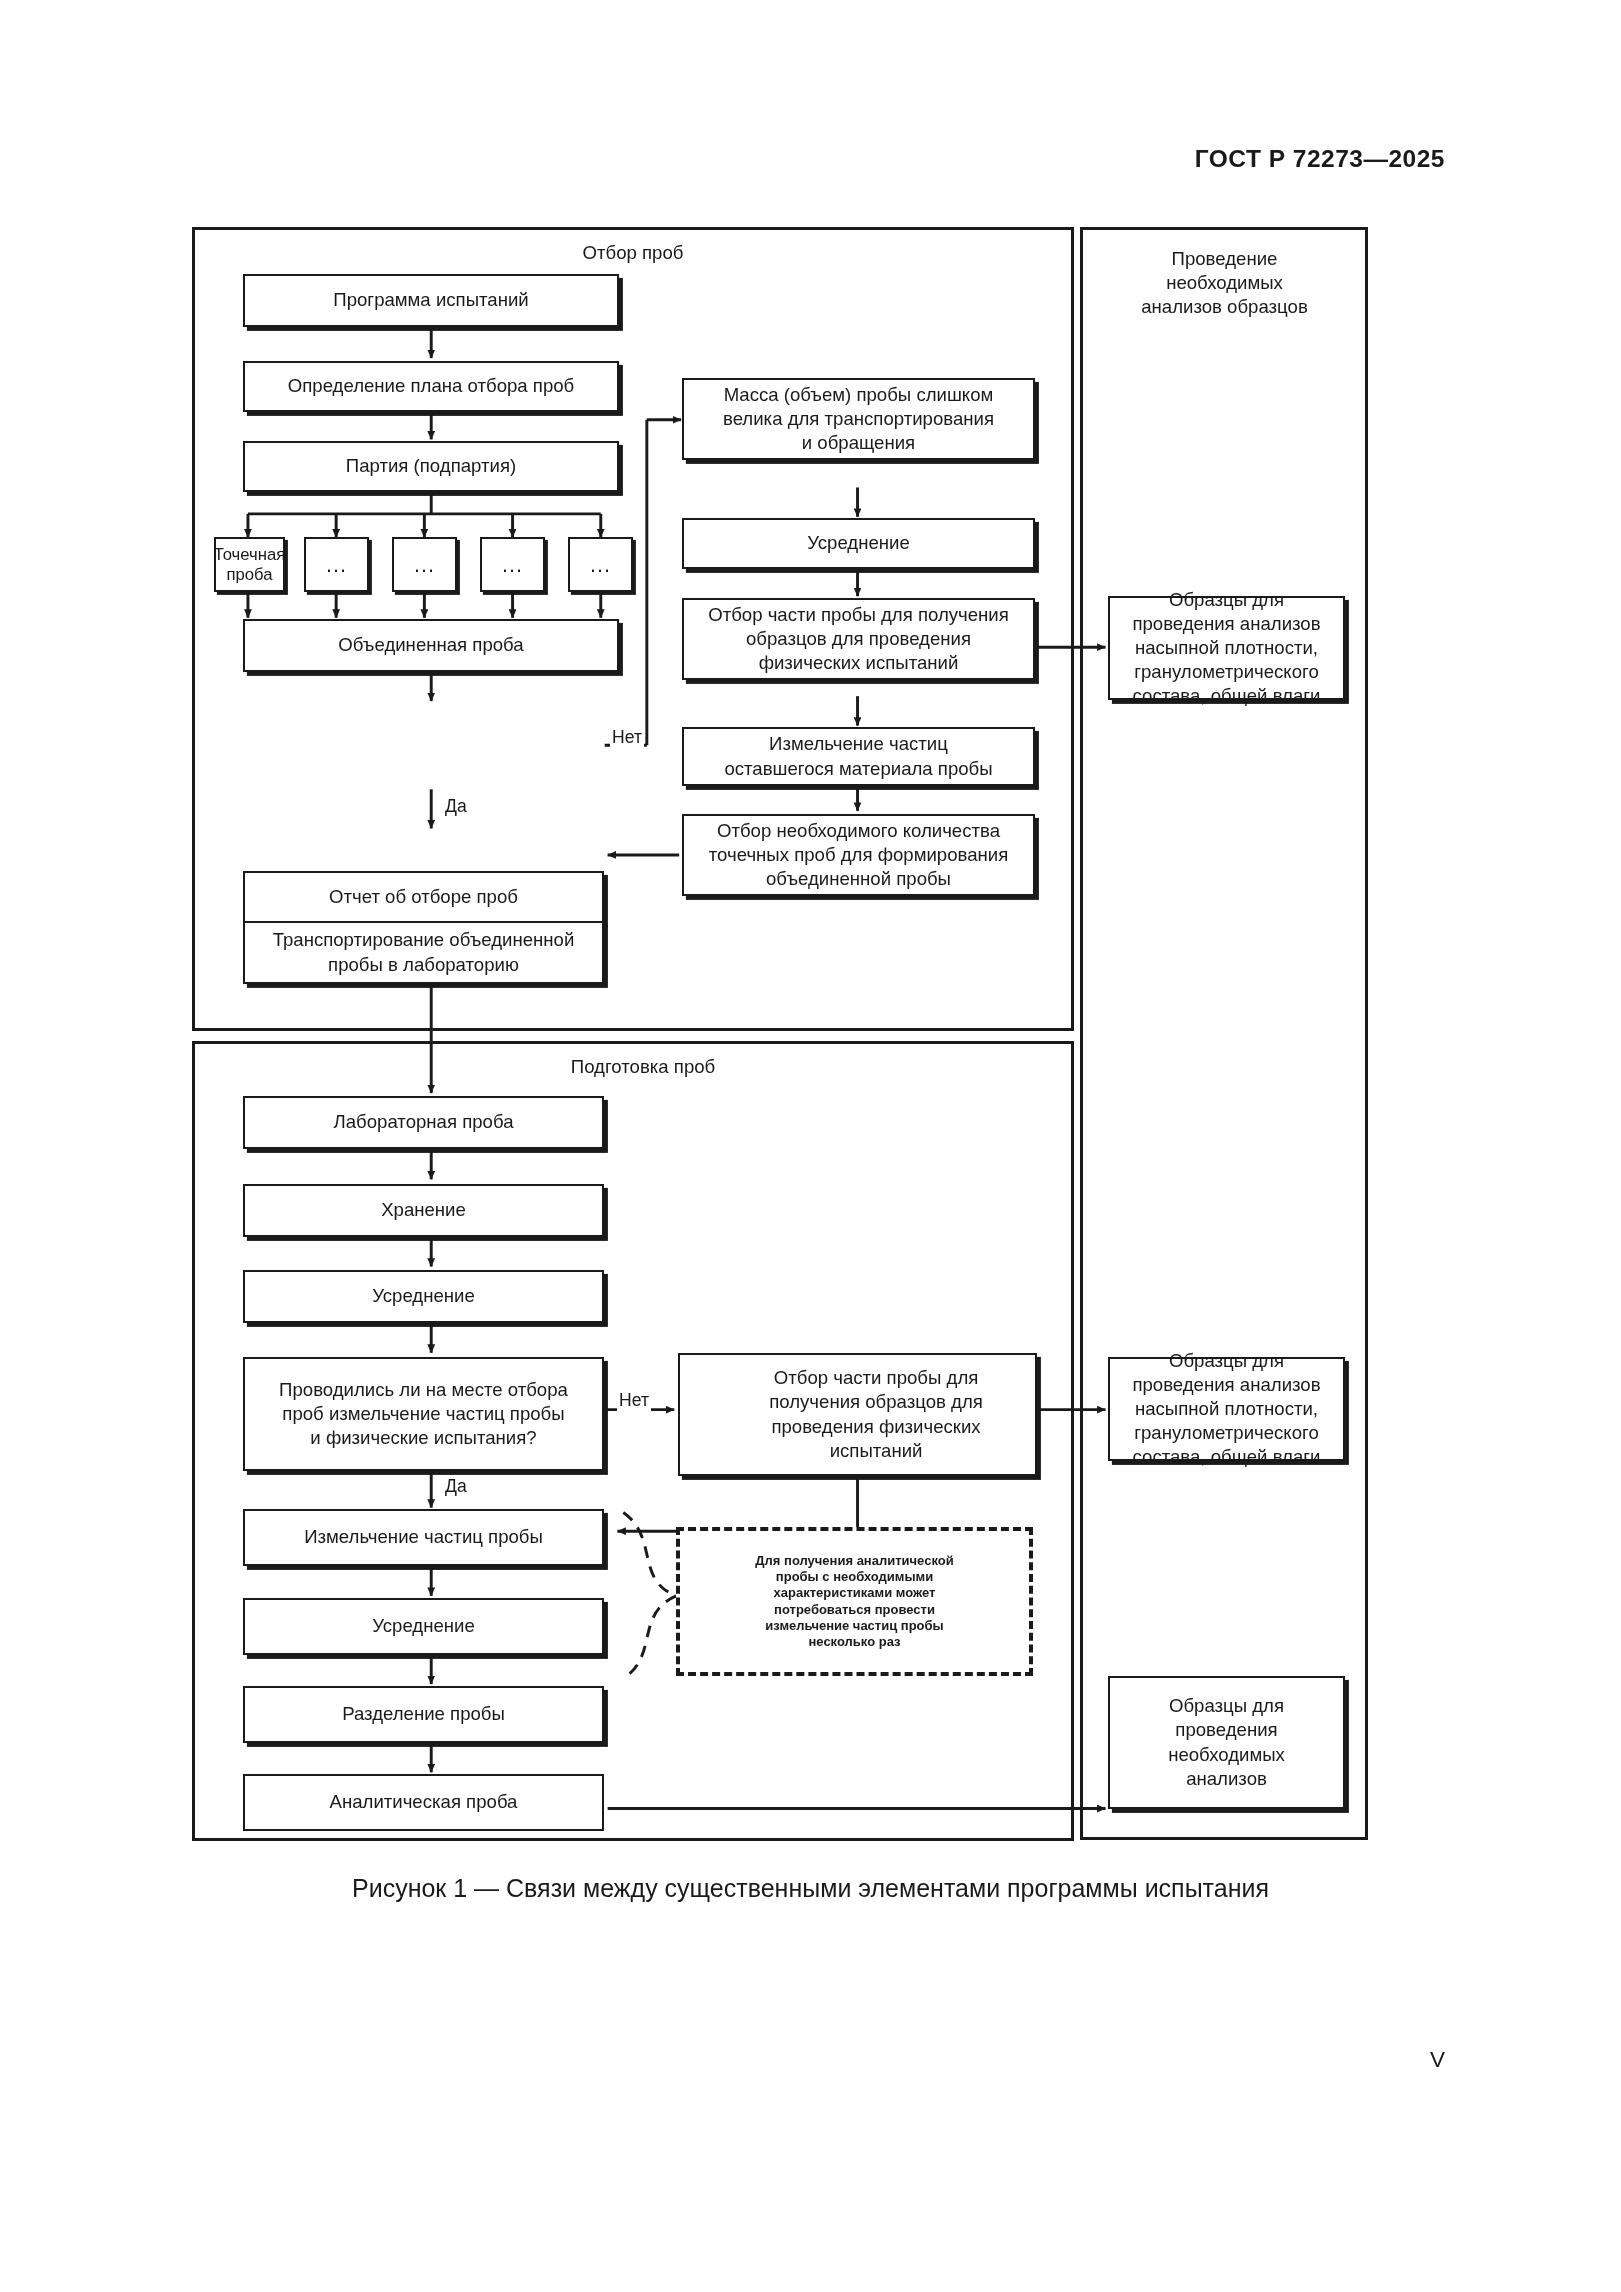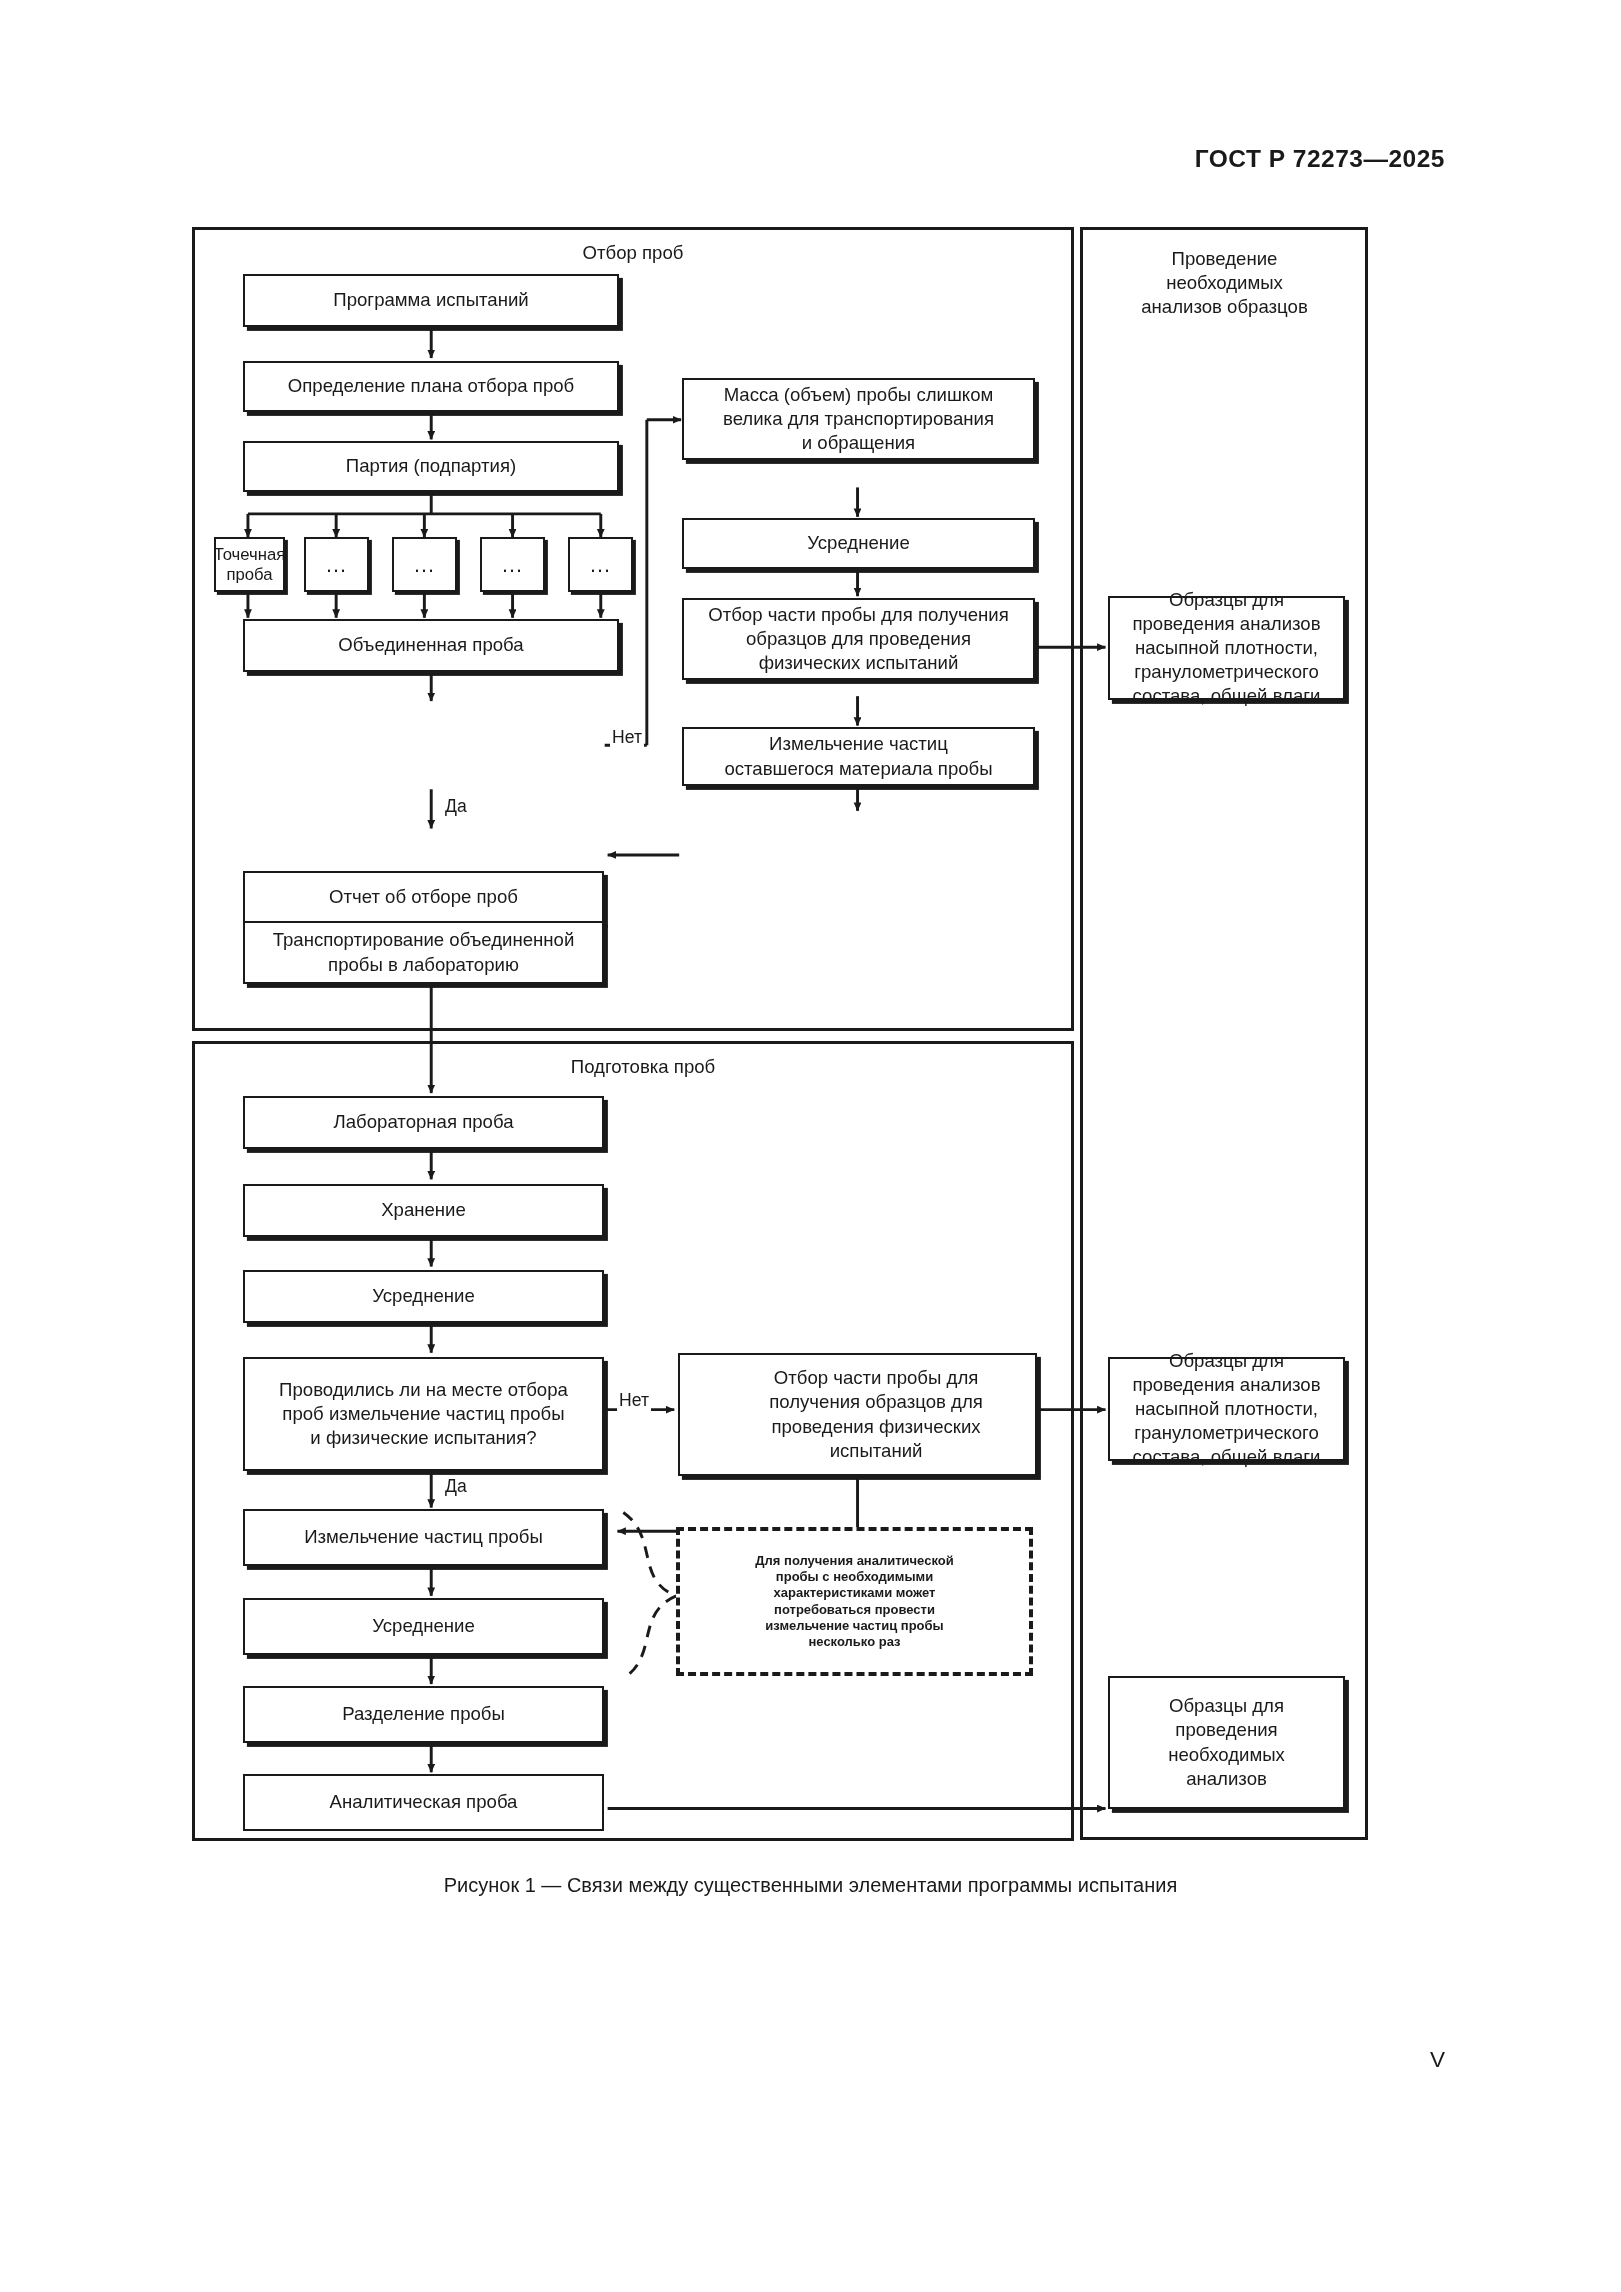--- a/index.html
+++ b/index.html
@@ -117,21 +117,21 @@
     white-space: nowrap;
   }
 
   
   .caption {
     position: absolute;
     left: 0;
     top: 1874px;
     width: 1621px;
     text-align: center;
-    font-size: 20px;
+    font-size: 25px;
   }
 </style>
 </head>
 <body>
 
 <div class="page-header">ГОСТ Р 72273—2025</div>
 
 <div id="figure">
 
   <svg viewBox="0 0 1654 2339" xmlns="http://www.w3.org/2000/svg">
@@ -273,20 +273,25 @@
     <span>Отбор части пробы для получения
 образцов для проведения
 физических испытаний</span>
   </div>
 
   <div class="node" style="left:682px; top:727px; width:353px; height:59px;">
     <span>Измельчение частиц
 оставшегося материала пробы</span>
   </div>
 
+  <div class="node" style="left:682px; top:814px; width:353px; height:82px;">
+    <span>Отбор необходимого количества
+точечных проб для формирования
+объединенной пробы</span>
+  </div>
 
   <div class="edge-label" style="left:610px; top:727px;">Нет</div>
   <div class="edge-label" style="left:443px; top:796px;">Да</div>
 
   <div class="node" style="left:243px; top:1096px; width:361px; height:53px;">
     <span>Лабораторная проба</span>
   </div>
 
   <div class="node" style="left:243px; top:1184px; width:361px; height:53px;">
     <span>Хранение</span>

